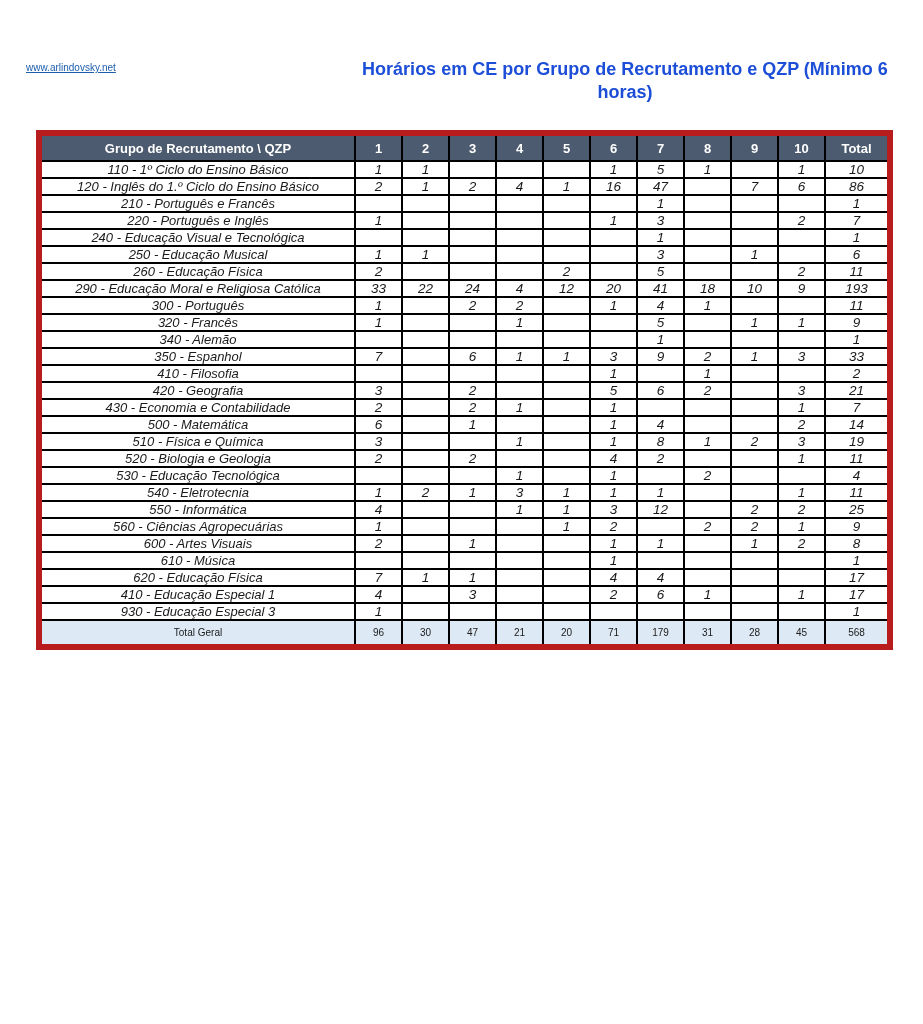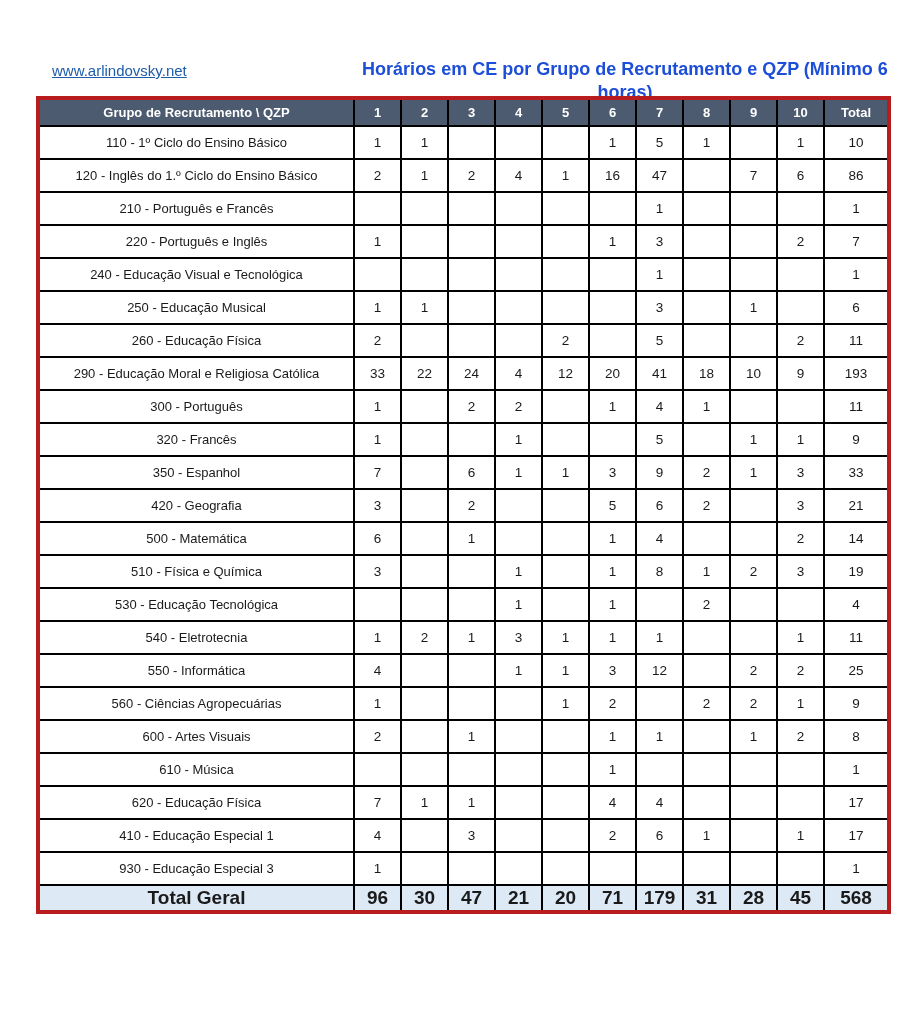--- a/index.html
+++ b/index.html
@@ -5,64 +5,64 @@
   * { box-sizing: border-box; }
   html, body { margin: 0; padding: 0; }
   body {
     width: 923px; height: 1024px;
     background: #ffffff;
     font-family: "Liberation Sans", sans-serif;
     position: relative;
     color: #1a1a1a;
   }
   .site-link {
-    position: absolute; left: 52px; top: 62px;
-    font-size: 15px;
+    position: absolute; left: 26px; top: 62px;
+    font-size: 10px;
     color: var(--link-color, #1d5dab);
     cursor: pointer;
   }
   .page-title {
     position: absolute; left: 340px; top: 58px; width: 570px;
     margin: 0;
     font-size: 18px; font-weight: bold; color: #1d4ed8;
     text-align: center; line-height: 1.25;
   }
   table.qzp-table {
-    position: absolute; left: 36px; top: 96px;
+    position: absolute; left: 36px; top: 130px;
     border-collapse: collapse;
     table-layout: fixed;
-    border: 4px solid #b91c1c;
+    border: 6px solid #b91c1c;
   }
   .qzp-table th, .qzp-table td {
     border: 2px solid #000;
     padding: 0 2px;
     text-align: center;
     vertical-align: middle;
     overflow: hidden;
     white-space: nowrap;
   }
   .qzp-table thead tr { height: 28px; }
-  .qzp-table tbody tr { height: 33px; }
+  .qzp-table tbody tr { height: 17px; font-style: italic; }
   .qzp-table tfoot tr { height: 27px; }
   .qzp-table .col-label { width: 316px; }
   .qzp-table .col-num   { width: 47px; }
   .qzp-table .col-total { width: 65px; }
   .qzp-table thead th {
     background: var(--header-bg, #4c5b6f);
     color: var(--header-text, #ffffff);
     font-size: 13px; font-weight: bold;
   }
   .qzp-table tbody td {
     background: #ffffff;
     font-size: 13.5px;
   }
   .qzp-table tbody td.row-label { font-size: 13px; }
   .qzp-table tfoot td {
     background: var(--footer-bg, #dde9f4);
-    font-size: 19px; font-weight: bold;
+    font-size: 10px; font-weight: normal;
   }
 </style>
 </head>
 <body>
 
 <a class="site-link" href="#">www.arlindovsky.net</a>
 <h1 class="page-title">Horários em CE por Grupo de Recrutamento e QZP (Mínimo 6 horas)</h1>
 
 <table class="qzp-table">
   <colgroup>
@@ -230,48 +230,90 @@
         <td>1</td>
         <td></td>
         <td></td>
         <td>5</td>
         <td></td>
         <td>1</td>
         <td>1</td>
         <td>9</td>
       </tr>
       <tr>
+        <td class="row-label">340 - Alemão</td>
+        <td></td>
+        <td></td>
+        <td></td>
+        <td></td>
+        <td></td>
+        <td></td>
+        <td>1</td>
+        <td></td>
+        <td></td>
+        <td></td>
+        <td>1</td>
+      </tr>
+      <tr>
         <td class="row-label">350 - Espanhol</td>
         <td>7</td>
         <td></td>
         <td>6</td>
         <td>1</td>
         <td>1</td>
         <td>3</td>
         <td>9</td>
         <td>2</td>
         <td>1</td>
         <td>3</td>
         <td>33</td>
       </tr>
       <tr>
+        <td class="row-label">410 - Filosofia</td>
+        <td></td>
+        <td></td>
+        <td></td>
+        <td></td>
+        <td></td>
+        <td>1</td>
+        <td></td>
+        <td>1</td>
+        <td></td>
+        <td></td>
+        <td>2</td>
+      </tr>
+      <tr>
         <td class="row-label">420 - Geografia</td>
         <td>3</td>
         <td></td>
         <td>2</td>
         <td></td>
         <td></td>
         <td>5</td>
         <td>6</td>
         <td>2</td>
         <td></td>
         <td>3</td>
         <td>21</td>
       </tr>
       <tr>
+        <td class="row-label">430 - Economia e Contabilidade</td>
+        <td>2</td>
+        <td></td>
+        <td>2</td>
+        <td>1</td>
+        <td></td>
+        <td>1</td>
+        <td></td>
+        <td></td>
+        <td></td>
+        <td>1</td>
+        <td>7</td>
+      </tr>
+      <tr>
         <td class="row-label">500 - Matemática</td>
         <td>6</td>
         <td></td>
         <td>1</td>
         <td></td>
         <td></td>
         <td>1</td>
         <td>4</td>
         <td></td>
         <td></td>
@@ -284,20 +326,34 @@
         <td></td>
         <td></td>
         <td>1</td>
         <td></td>
         <td>1</td>
         <td>8</td>
         <td>1</td>
         <td>2</td>
         <td>3</td>
         <td>19</td>
+      </tr>
+      <tr>
+        <td class="row-label">520 - Biologia e Geologia</td>
+        <td>2</td>
+        <td></td>
+        <td>2</td>
+        <td></td>
+        <td></td>
+        <td>4</td>
+        <td>2</td>
+        <td></td>
+        <td></td>
+        <td>1</td>
+        <td>11</td>
       </tr>
       <tr>
         <td class="row-label">530 - Educação Tecnológica</td>
         <td></td>
         <td></td>
         <td></td>
         <td>1</td>
         <td></td>
         <td>1</td>
         <td></td>

